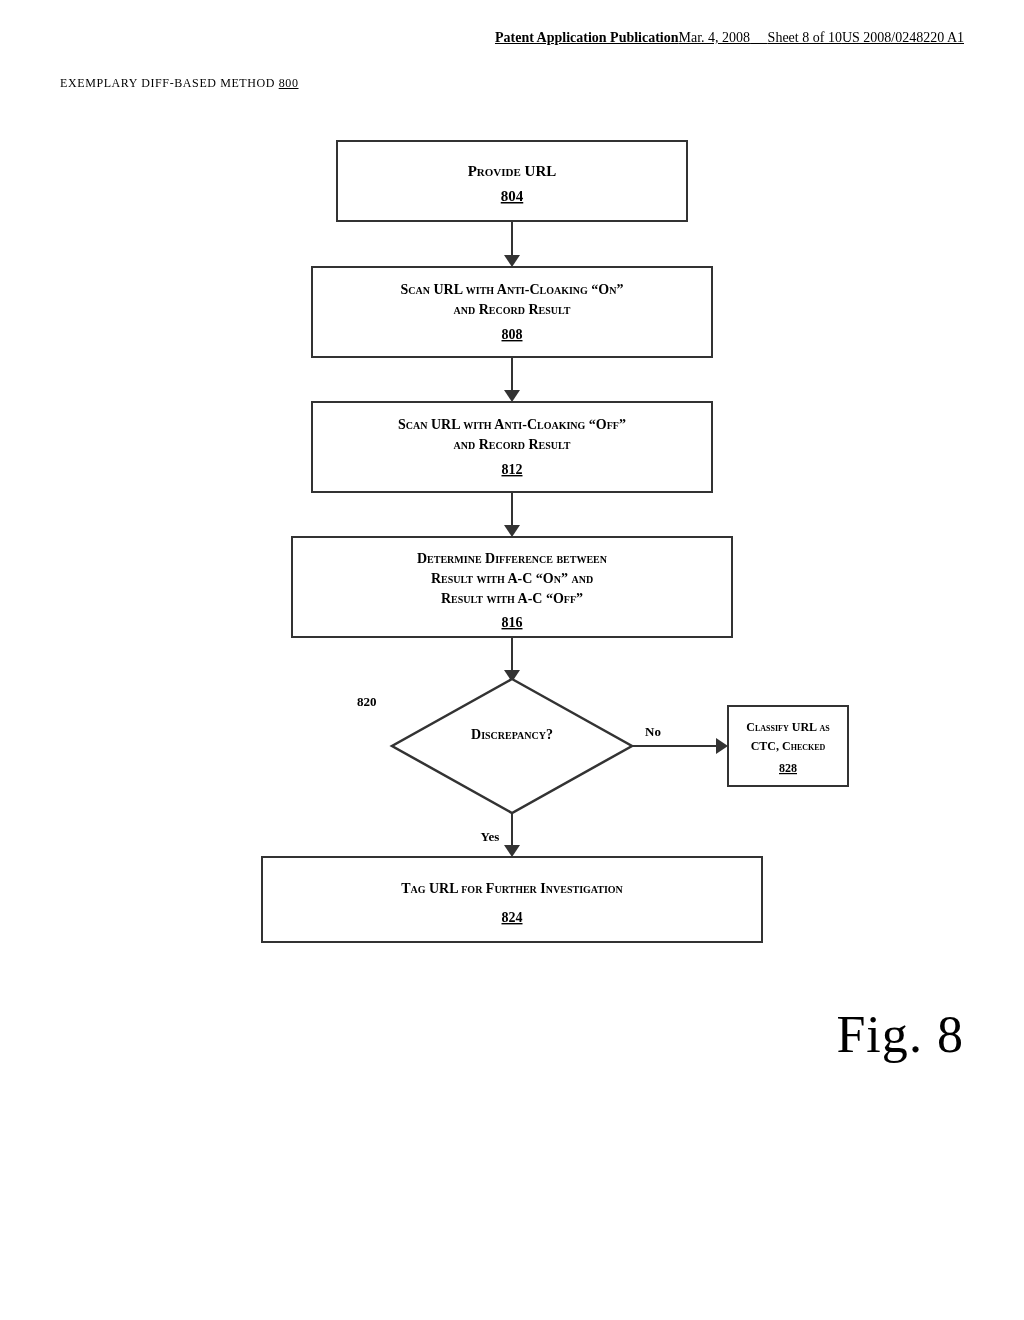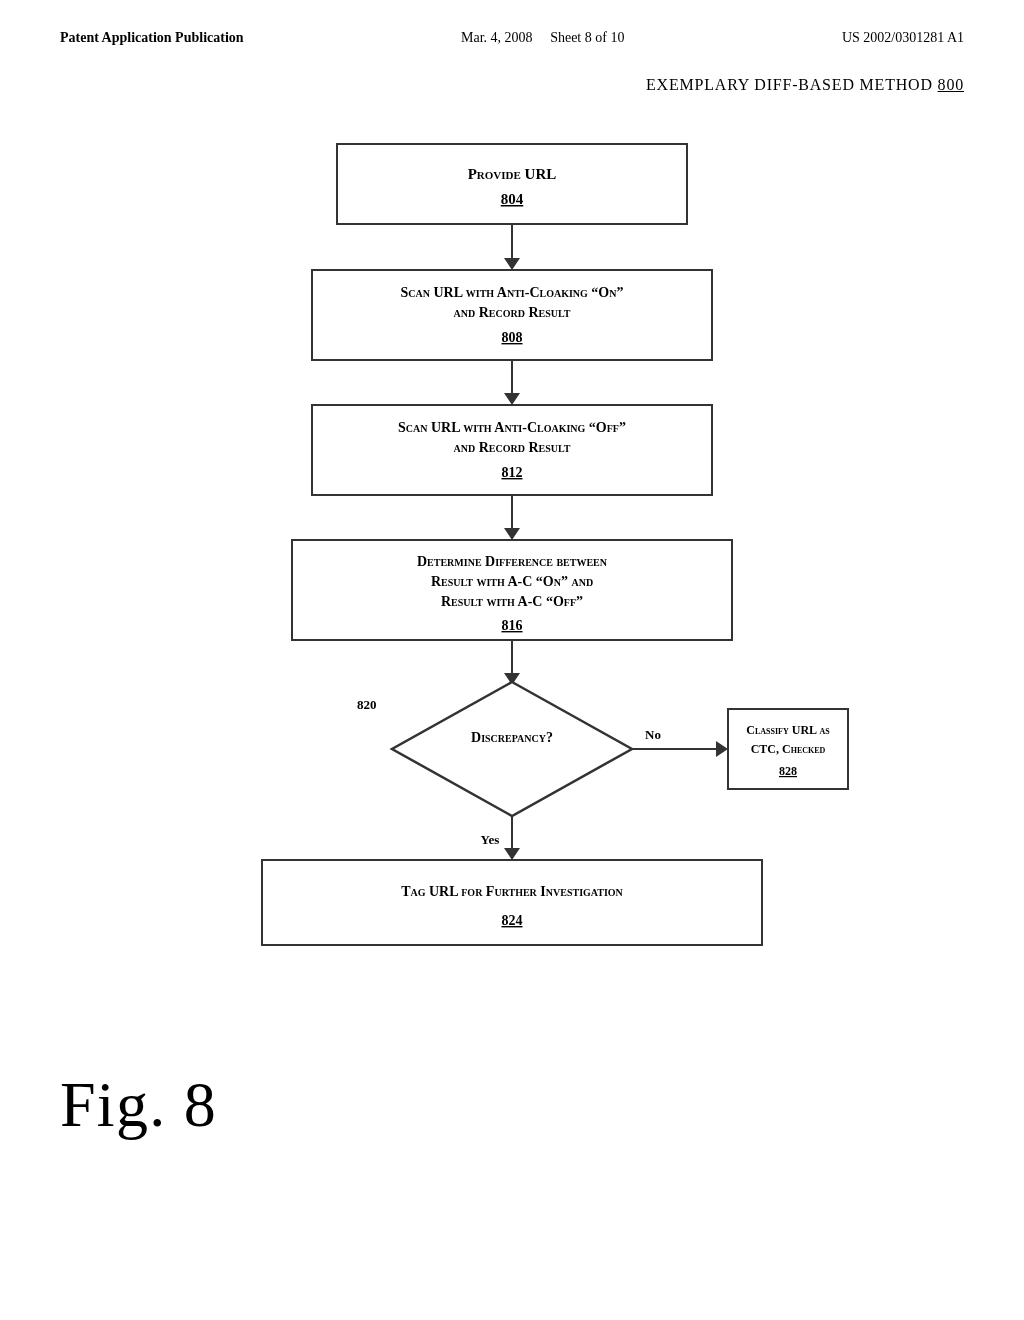--- a/index.html
+++ b/index.html
@@ -15,79 +15,79 @@
     .page {
       width: 1024px;
       min-height: 1320px;
       padding: 30px 60px;
       position: relative;
     }
 
     
     .header {
       display: flex;
-      justify-content: space-between;
+      justify-content: flex-end;
       align-items: baseline;
       border-bottom: none;
       margin-bottom: 30px;
       font-size: 14px;
+      text-decoration: underline;
     }
     .header-left {
       font-weight: bold;
       font-size: 14px;
     }
     .header-center {
       font-size: 14px;
     }
     .header-right {
       font-size: 14px;
     }
 
     
     .diagram-title {
-      text-align: right;
-      font-size: 16px;
+      text-align: left;
+      font-size: 12px;
       letter-spacing: 0.05em;
       margin-bottom: 40px;
       font-variant: small-caps;
       text-transform: uppercase;
     }
     .diagram-title .underline {
       text-decoration: underline;
     }
 
     
     .svg-container {
       width: 700px;
       margin: 0 auto;
       font-weight: bold;
     }
 
     
     .fig-label {
-      text-align: left;
-      font-size: 64px;
+      text-align: right;
+      font-size: 52px;
       font-family: 'Times New Roman', Times, serif;
-      margin-top: 60px;
       letter-spacing: 0.02em;
     }
   </style>
 </head>
 <body>
 
 <div class="page">
 
   <div class="header">
     <div class="header-left">Patent Application Publication</div>
     <div class="header-center">
       <span>Mar. 4, 2008</span>
       &nbsp;&nbsp;&nbsp;
       <span>Sheet 8 of 10</span>
     </div>
-    <div class="header-right">US 2002/0301281 A1</div>
+    <div class="header-right">US 2008/0248220 A1</div>
   </div>
 
   <div class="diagram-title">
     <span>Exemplary Diff-Based Method <span class="underline">800</span></span>
   </div>
 
   <div class="svg-container">
     <svg width="700" height="870" viewBox="0 0 700 870" xmlns="http://www.w3.org/2000/svg">
 
       <rect x="175" y="10" width="350" height="80" fill="white" stroke="#333" stroke-width="2"></rect>

